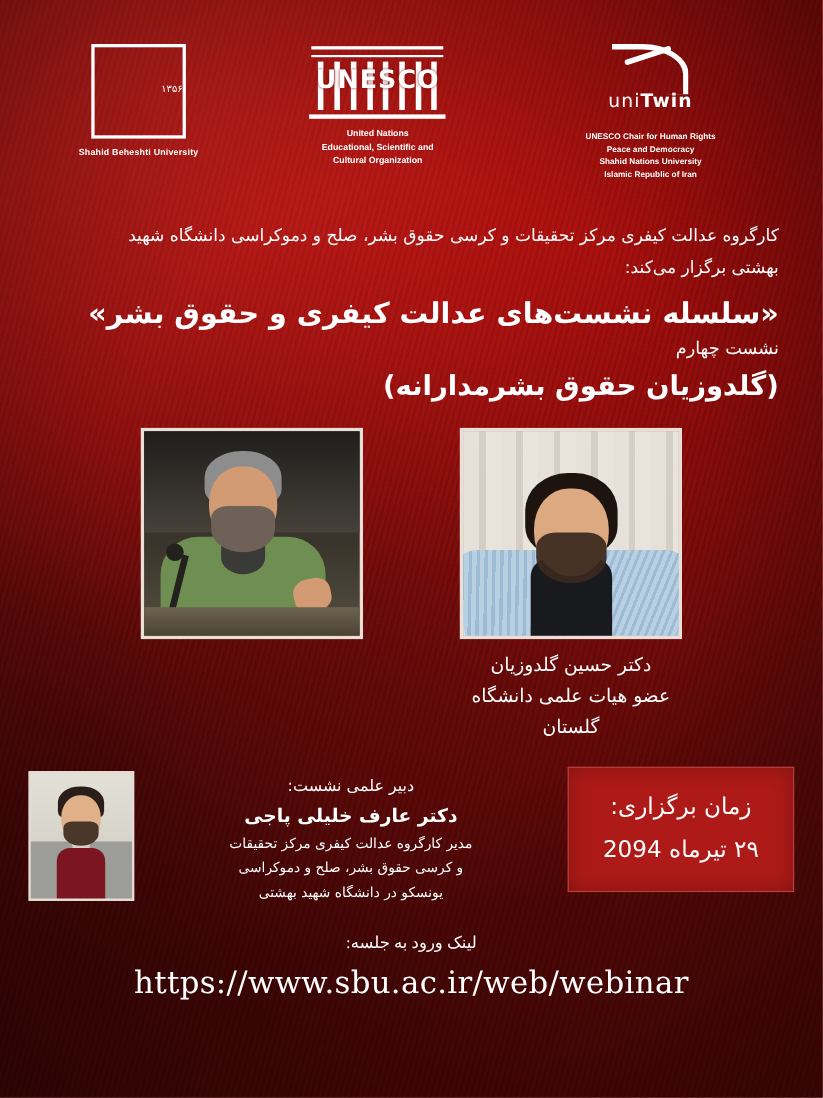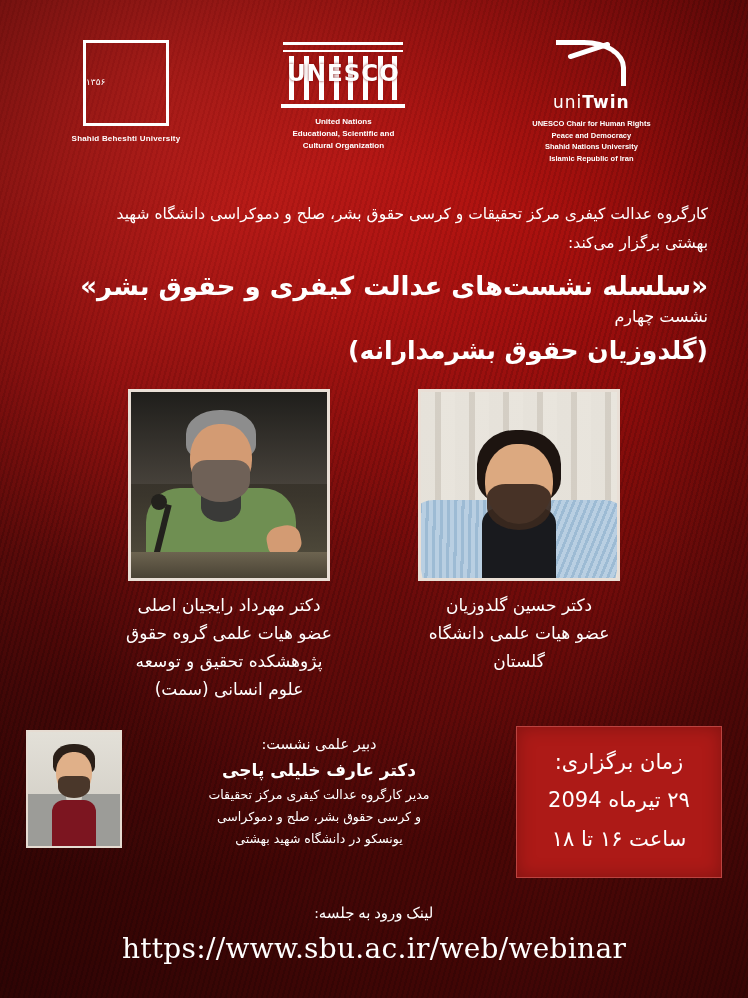--- a/index.html
+++ b/index.html
@@ -47,21 +47,21 @@
     gap: 88px;
     padding-top: 40px;
   }
   .logo-block { text-align: center; color: #fff; }
 
   .sbu-logo {
     width: 86px; height: 86px;
     margin: 0 auto 8px;
     border: 3px solid #fff;
     position: relative;
-    display: flex; align-items: center; justify-content: flex-start;
+    display: flex; align-items: center; justify-content: flex-end;
   }
   .sbu-logo .inner {
     font-family: "DejaVu Sans", sans-serif;
     font-size: 9px;
     line-height: 1.25;
     color: #fff;
     letter-spacing: .5px;
   }
   .sbu-caption {
     font-size: 8px;
@@ -110,21 +110,21 @@
     border-right: 5px solid #fff;
     border-top: 5px solid #fff;
     border-radius: 0 60% 0 0;
     transform-origin: center;
   }
   .unitwin-mark .swoosh2 {
     position: absolute; left: 50%; top: 8px; transform: translateX(-24px) rotate(-18deg);
     width: 44px; height: 5px; background: #fff; border-radius: 3px;
   }
   .unitwin-text {
-    position: absolute; left: 50%; bottom: 2px; transform: translateX(-50%);
+    position: absolute; left: 50%; bottom: 12px; transform: translateX(-50%);
     font-family: "DejaVu Sans", sans-serif;
     font-size: 17px; letter-spacing: 1px; color: #fff;
   }
   .unitwin-text b { font-weight: bold; }
   .unitwin-sub {
     font-size: 7.5px; line-height: 1.55; font-weight: bold; color: #fff; margin-top: 4px;
   }
 
   
   .titles {
@@ -421,34 +421,29 @@
         <div class="shirt"></div>
         <div class="collar"></div>
         <div class="hair"></div>
         <div class="face"></div>
         <div class="beard"></div>
         <div class="hand"></div>
         <div class="mic-head"></div>
         <div class="mic"></div>
         <div class="desk"></div>
       </div>
-      <div class="speaker-name" style="white-space: pre-line;">دکتر مهرداد رایجیان اصلی
-عضو هیات علمی گروه حقوق
-پژوهشکده تحقیق و توسعه
-علوم انسانی (سمت)</div>
     </div>
 
   </div>
 
   <div class="bottom">
 
     <div class="time-box">
       <div>زمان برگزاری:</div>
       <div>۲۹ تیرماه 2094</div>
-      <div>ساعت ۱۶ تا ۱۸</div>
     </div>
 
     <div class="chair-block">
       <div class="chair-role">دبیر علمی نشست:</div>
       <div class="chair-name">دکتر عارف خلیلی پاجی</div>
       <div class="chair-desc" style="white-space: pre-line;">مدیر کارگروه عدالت کیفری مرکز تحقیقات
 و کرسی حقوق بشر، صلح و دموکراسی
 یونسکو در دانشگاه شهید بهشتی</div>
     </div>
 

